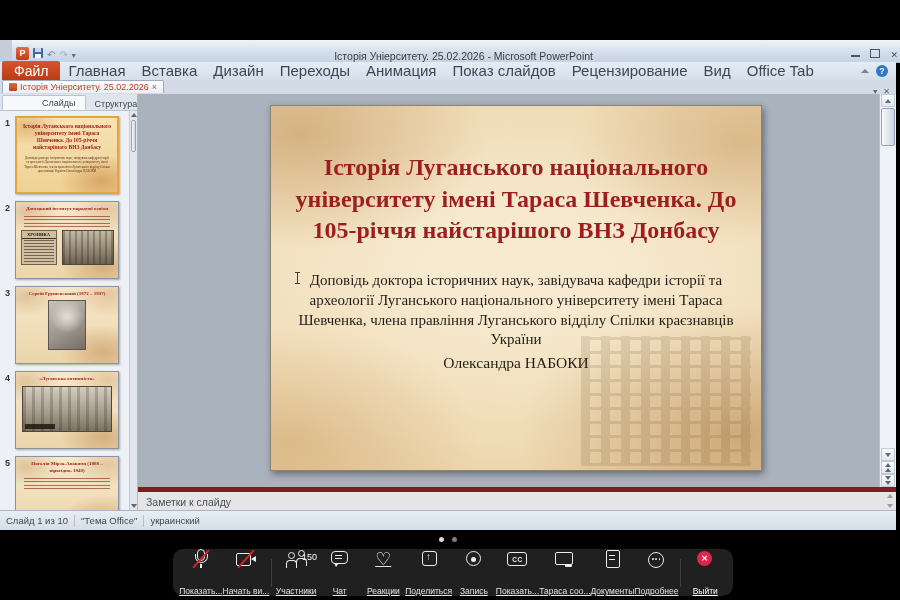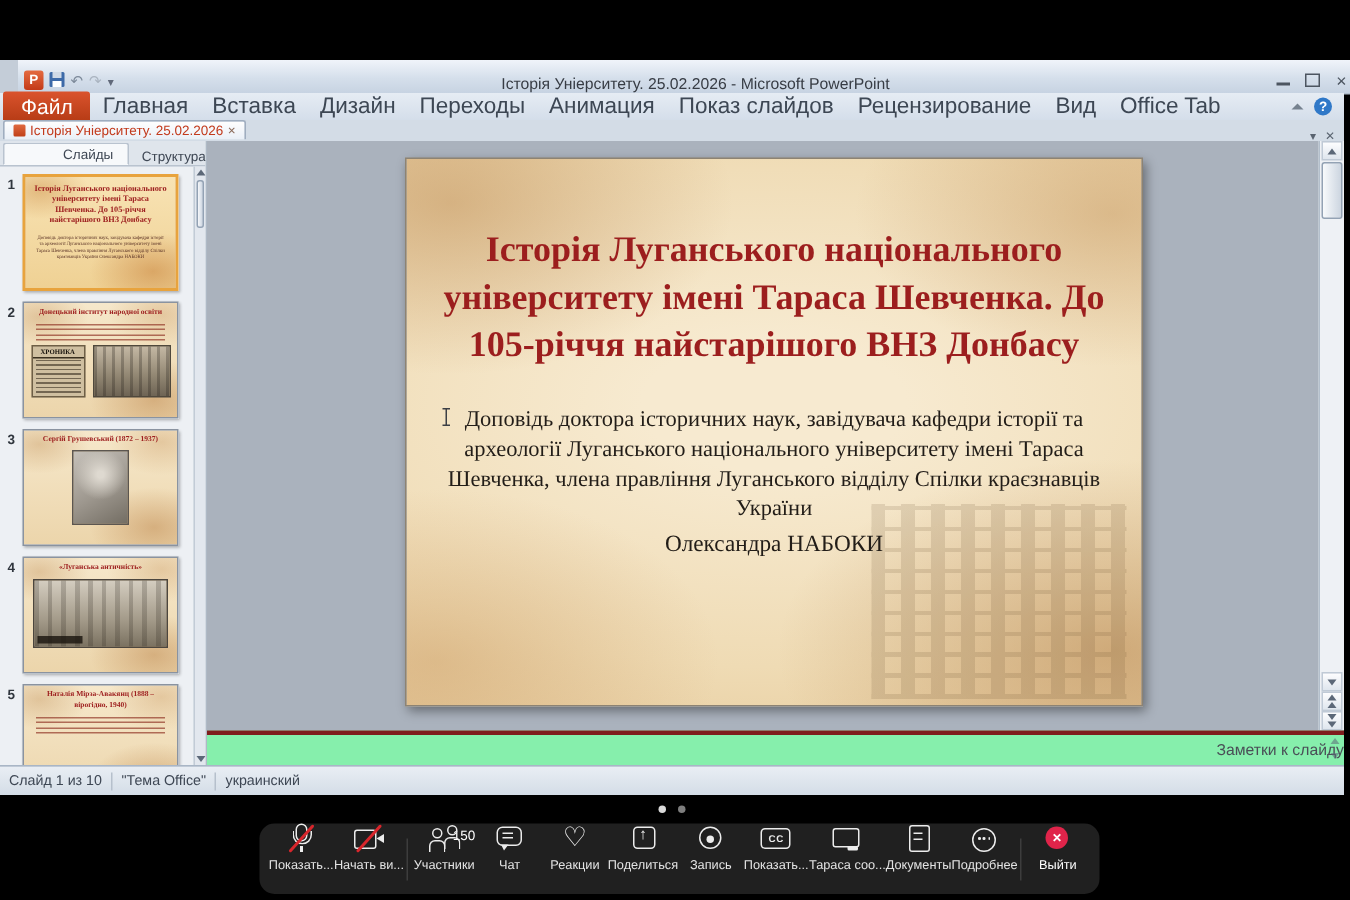--- a/index.html
+++ b/index.html
@@ -111,21 +111,21 @@
   .ibeam::before{top:0;} .ibeam::after{bottom:0;}
 
   
   .vscroll{position:absolute;right:0;top:0;width:16px;height:393px;background:#eef1f5;border-left:1px solid #b3bfcc;display:flex;flex-direction:column;align-items:center;}
   .sc-btn{width:14px;height:13px;display:flex;align-items:center;justify-content:center;background:linear-gradient(#fdfdfe,#dfe6ee);border:1px solid #c0cad6;box-sizing:border-box;}
   .vthumb{width:12px;height:36px;margin-top:1px;background:linear-gradient(90deg,#f8fafc,#ccd5e0);border:1px solid #93a2b4;border-radius:2px;}
   .sc-spacer{flex:1;}
   .dbl{display:flex;flex-direction:column;gap:1px;align-items:center;}
 
   
-  .notes{position:absolute;left:138px;top:447px;width:758px;height:23px;background:#86efac;border-top:3px solid #7f1d1d;box-sizing:border-box;text-align:right;}
+  .notes{position:absolute;left:138px;top:447px;width:758px;height:23px;background:#e5e5e5;border-top:5px solid #7f1d1d;box-sizing:border-box;}
   .notes-text{font-size:10.5px;color:#4a4f57;padding:4px 0 0 8px;}
   .notes-arrows{position:absolute;right:3px;top:2px;display:flex;flex-direction:column;gap:6px;opacity:.55;}
 
   
   .status{position:absolute;left:0;top:470px;width:896px;height:20px;background:linear-gradient(#e9eef4,#d4dde7);border-top:1px solid #a9b6c6;display:flex;align-items:center;font-size:9.5px;color:#3e4754;box-sizing:border-box;}
   .st-item{padding:0 6px;}
   .sep{width:1px;height:12px;background:#b6c0cc;}
   .st-right{margin-left:auto;display:flex;align-items:center;gap:4px;padding-right:5px;}
   .vw{width:14px;height:14px;display:flex;align-items:center;justify-content:center;border:1px solid transparent;box-sizing:border-box;}
   .vw.active{background:#fce49e;border:1px solid #caa23c;border-radius:2px;}
@@ -143,21 +143,21 @@
   .zslider{width:56px;height:3px;background:#97a3b2;position:relative;border-radius:2px;}
   .zslider-thumb{position:absolute;left:24px;top:-4px;width:6px;height:11px;background:linear-gradient(#fdfdfd,#cfd6de);border:1px solid #7c8896;border-radius:1px;box-sizing:border-box;}
   .fit{width:11px;height:11px;border:1px solid #6f7a88;position:relative;box-sizing:border-box;}
   .fit::before{content:"";position:absolute;left:2px;top:2px;width:5px;height:5px;border:1px solid #6f7a88;}
 
   
   .dots{position:absolute;left:439px;top:537px;display:flex;gap:8px;}
   .dot{width:5px;height:5px;border-radius:50%;}
   .dot.on{background:#d9d9d9;} .dot.off{background:#7e7e7e;}
   .zbar{position:absolute;left:173px;top:549px;width:560px;height:47px;background:#202020;border-radius:10px;display:flex;align-items:center;padding:0 6px;box-sizing:border-box;}
-  .zbtn{flex:1;display:flex;flex-direction:column;align-items:center;justify-content:flex-start;gap:2px;color:#e3e3e3;font-size:8.5px;height:100%;white-space:nowrap;position:relative;}
+  .zbtn{flex:1;display:flex;flex-direction:column;align-items:center;justify-content:space-between;gap:2px;color:#e3e3e3;font-size:8.5px;height:100%;white-space:nowrap;position:relative;text-decoration:underline;}
   .zdiv{width:1px;height:28px;background:#3d3d3d;margin:0 2px;}
   .icon{position:relative;width:24px;height:20px;}
   .badge{position:absolute;top:3px;right:1px;font-size:9px;color:#fff;}
   .slash{position:absolute;left:11px;top:-2px;width:2px;height:24px;background:#d8262c;transform:rotate(42deg);border-radius:1px;z-index:2;}
   
   .i-mic .cap{position:absolute;left:8.5px;top:0;width:6px;height:10px;border:1.5px solid #ececec;border-radius:4px;}
   .i-mic .u{position:absolute;left:6px;top:5px;width:11px;height:8px;border:1.5px solid #ececec;border-top:none;border-radius:0 0 7px 7px;}
   .i-mic .stem{position:absolute;left:11.5px;top:15px;width:1.5px;height:4px;background:#ececec;}
   
   .i-cam .body{position:absolute;left:2px;top:4px;width:13px;height:11px;border:1.5px solid #ececec;border-radius:2px;}

